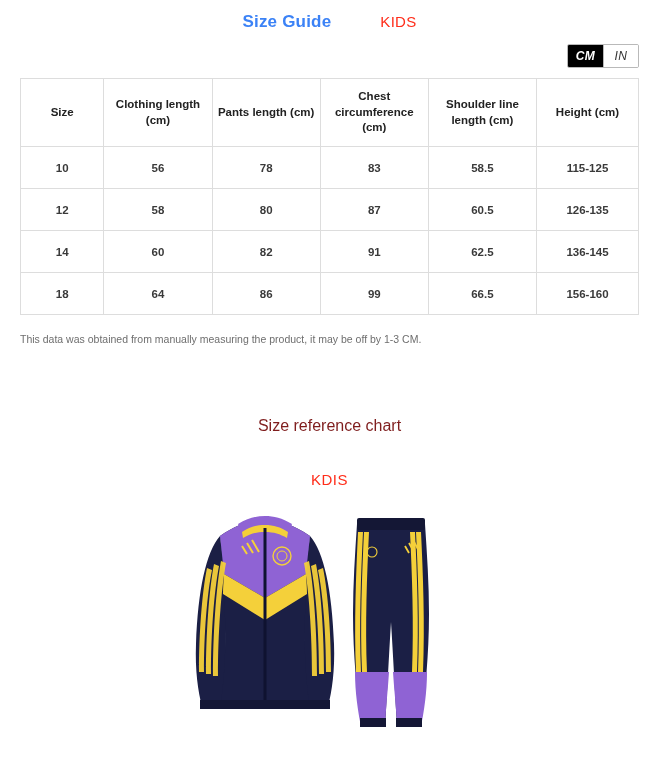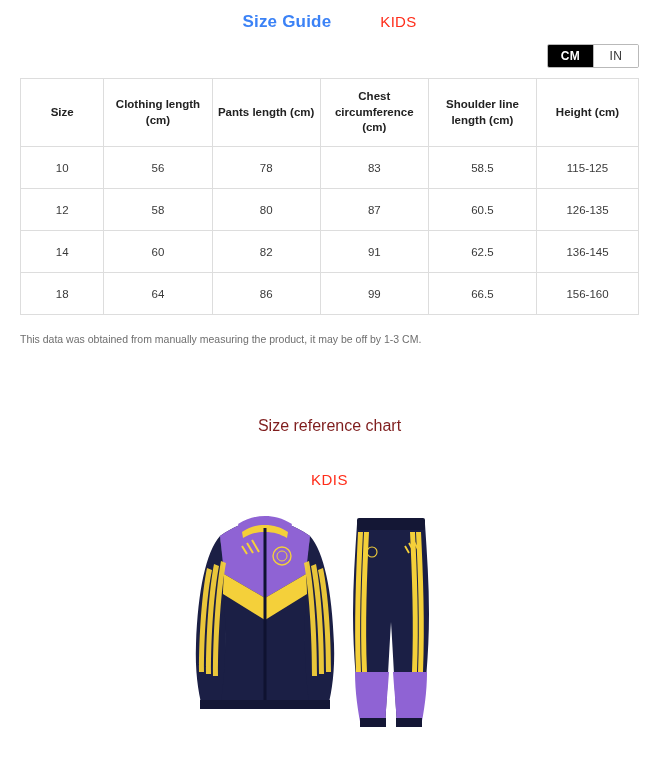--- a/index.html
+++ b/index.html
@@ -46,29 +46,30 @@
     margin-top: 12px;
   }
   .unit-toggle {
     display: flex;
     border: 1px solid #b9b9b9;
     border-radius: 2px;
     overflow: hidden;
     height: 24px;
   }
   .unit-toggle .unit {
-    width: 45px;
+    width: 35px;
     display: flex;
     align-items: center;
     justify-content: center;
     font-size: 12px;
     letter-spacing: .5px;
     background: #ffffff;
     color: #333;
     cursor: pointer;
+    font-style: italic;
   }
   .unit-toggle .unit.active {
     background: #000000;
     color: #ffffff;
     font-weight: bold;
   }
   .unit-toggle .unit + .unit {
     border-left: 1px solid #b9b9b9;
   }
 
@@ -91,21 +92,21 @@
     padding: 6px 4px;
   }
   table.size-table th {
     height: 68px;
     font-weight: bold;
     color: #222222;
     line-height: 1.35;
   }
   table.size-table td {
     height: 42px;
-    font-weight: normal;
+    font-weight: bold;
     margin-left: 8px;
   }
   table.size-table col.c0 { width: 13.5%; }
   table.size-table col.c1 { width: 17.5%; }
   table.size-table col.c2 { width: 17.5%; }
   table.size-table col.c3 { width: 17.5%; }
   table.size-table col.c4 { width: 17.5%; }
   table.size-table col.c5 { width: 16.5%; }
 
   .note {

